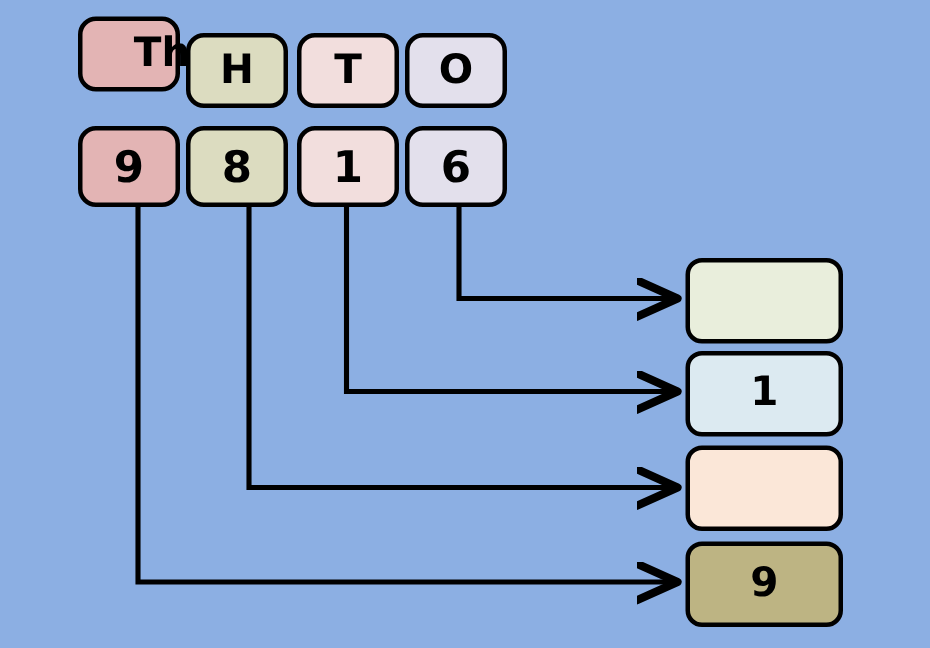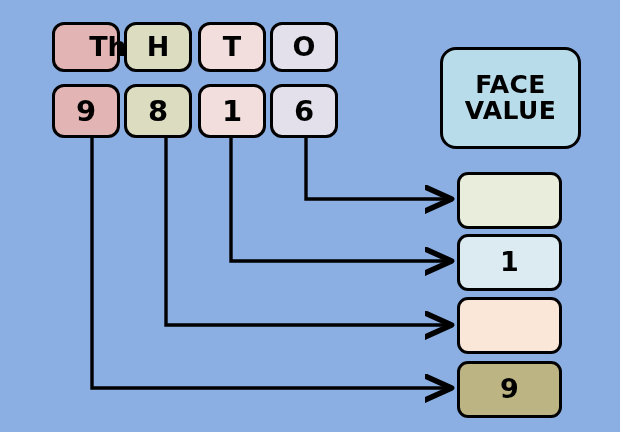--- a/index.html
+++ b/index.html
@@ -83,21 +83,21 @@
 
     <path d="M306,137 L306,199 L450,199" fill="none" stroke="#000000" stroke-width="3.4" stroke-linejoin="miter" marker-end="url(#arrowhead)"></path>
 
     <path d="M231,137 L231,261 L450,261" fill="none" stroke="#000000" stroke-width="3.4" stroke-linejoin="miter" marker-end="url(#arrowhead)"></path>
 
     <path d="M166,137 L166,325 L450,325" fill="none" stroke="#000000" stroke-width="3.4" stroke-linejoin="miter" marker-end="url(#arrowhead)"></path>
 
     <path d="M92,137 L92,388 L450,388" fill="none" stroke="#000000" stroke-width="3.4" stroke-linejoin="miter" marker-end="url(#arrowhead)"></path>
   </svg>
 
-  <div class="box place-box" style="left:52px; top:22px; background:#e3b4b4;padding-left:44px;">
+  <div class="box place-box" style="left:52px; top:11px; background:#e3b4b4;padding-left:44px;">
     <span>Th</span>
   </div>
   <div class="box place-box" style="left:124px; top:22px; background:#dcdcc0;">
     <span>H</span>
   </div>
   <div class="box place-box" style="left:198px; top:22px; background:#f2dedd;">
     <span>T</span>
   </div>
   <div class="box place-box" style="left:270px; top:22px; background:#e3e0ec;">
     <span>O</span>
@@ -109,24 +109,20 @@
   <div class="box digit-box" style="left:124px; top:84px; background:#dcdcc0;">
     <span>8</span>
   </div>
   <div class="box digit-box" style="left:198px; top:84px; background:#f2dedd;">
     <span>1</span>
   </div>
   <div class="box digit-box" style="left:270px; top:84px; background:#e3e0ec;">
     <span>6</span>
   </div>
 
-  <div class="box face-box" style="left:440px; top:47px; background:#b9dcea;">
-    <span>FACE</span>
-    <span>VALUE</span>
-  </div>
 
   <div class="box result-box" style="top:172px; background:#e9eedc;">
     <span></span>
   </div>
   <div class="box result-box" style="top:234px; background:#dceaf1;">
     <span>1</span>
   </div>
   <div class="box result-box" style="top:297px; background:#fbe7d8;">
     <span></span>
   </div>

